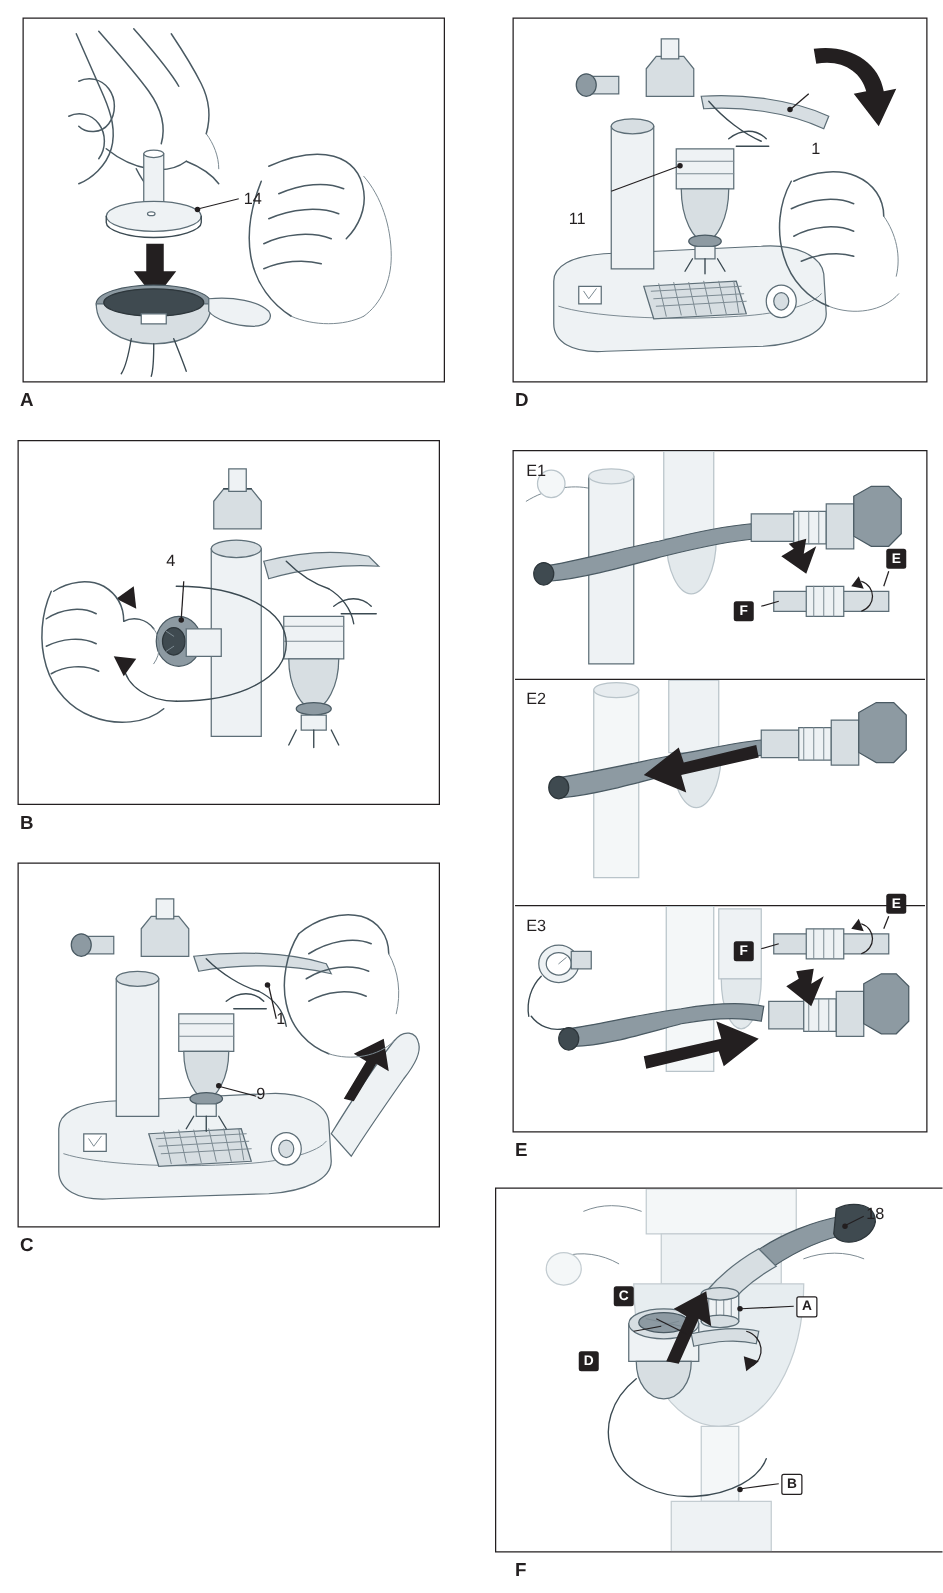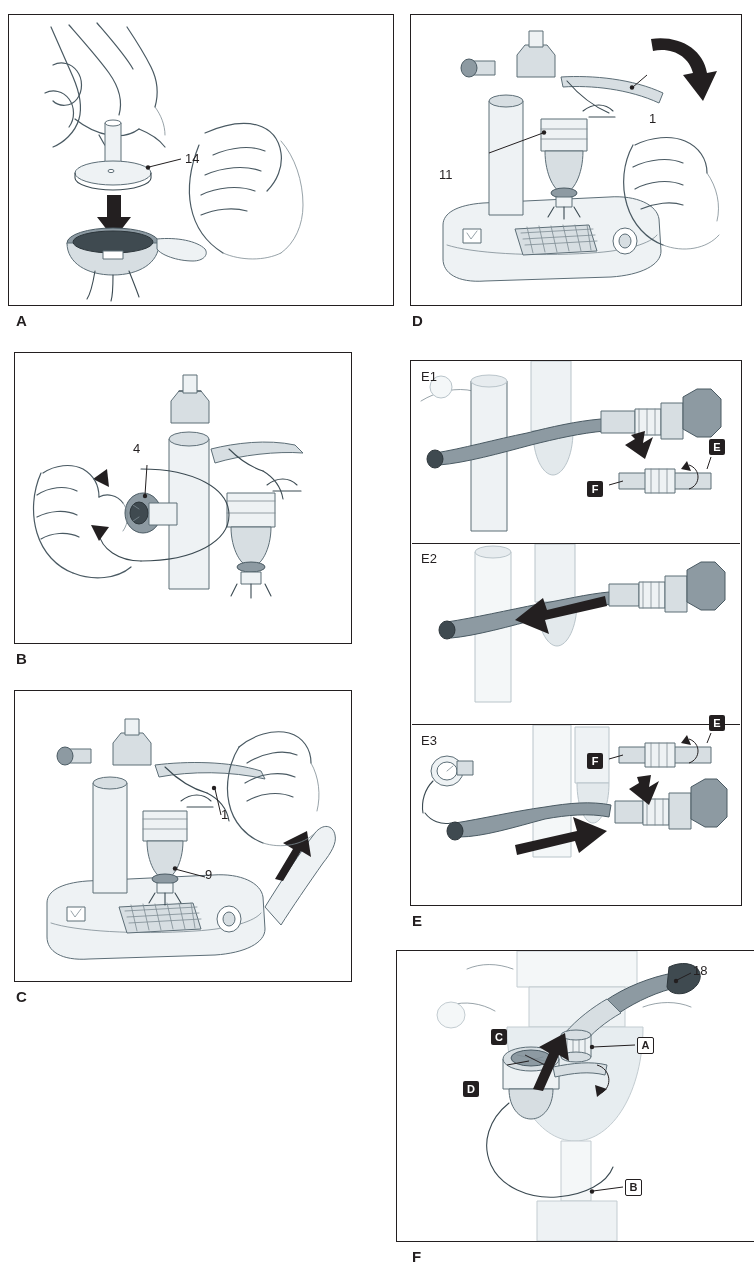--- a/index.html
+++ b/index.html
@@ -92,21 +92,21 @@
   .fill-vdk { fill: #3f4a50; stroke: #2d363b; stroke-width: 1; }
   .fill-w { fill: #ffffff; stroke: #5d6e77; stroke-width: 1; }
   .arrow-blk { fill: #231f20; stroke: none; }
   .lead { stroke: #231f20; stroke-width: 1; fill: none; }
 </style>
 </head>
 <body>
 
 <div class="sheet">
 
-  <div class="panel" style="left:8px; top:14px; width:386px; height:292px;">
+  <div class="panel" style="left:18px; top:14px; width:338px; height:292px;">
     <svg width="336" height="290" viewBox="0 0 336 290">
 
       <path class="ln-hand" d="M42 12 C50 30 58 48 64 62 C70 76 74 90 70 104 C66 118 54 128 44 132"></path>
       <path class="ln-hand" d="M60 10 C74 26 90 44 100 58 C110 72 114 86 110 100"></path>
       <path class="ln-hand" d="M88 8 C100 22 116 40 124 54"></path>
       <path class="ln-hand" d="M118 12 C126 24 136 40 142 52 C148 64 150 78 146 92"></path>
       <path class="ln-hand" d="M44 50 C52 46 62 48 68 56 C74 64 74 76 68 84 C62 92 50 92 44 86"></path>
       <path class="ln-hand" d="M36 78 C44 74 54 76 60 84 C66 92 66 104 60 112"></path>
       <path class="ln-hand" d="M66 104 C76 112 88 118 100 120 C112 122 122 120 130 114"></path>
       <path class="ln-hand" d="M90 120 C96 132 104 142 114 148"></path>
@@ -302,21 +302,21 @@
       <path class="arrow-blk" d="M240 24 C268 20 292 34 296 58 l10 -2 l-14 30 l-20 -26 l10 -2 C278 42 262 32 242 36 z"></path>
 
       <path class="ln-hand" d="M224 130 C240 122 260 120 274 126 C288 132 296 144 296 158"></path>
       <path class="ln-hand" d="M222 152 C238 144 258 142 272 148"></path>
       <path class="ln-hand" d="M224 174 C238 166 258 164 272 170"></path>
       <path class="ln-hand" d="M230 194 C244 188 260 186 272 190"></path>
       <path class="ln-hand" d="M222 130 C212 148 210 170 216 190 C222 210 236 224 252 230"></path>
       <path class="ln-thin" d="M252 230 C272 238 296 234 308 220"></path>
       <path class="ln-thin" d="M296 158 C306 172 310 190 306 206"></path>
     </svg>
-    <span class="callout" style="left:28px; top:152px;">11</span>
+    <span class="callout" style="left:44px; top:152px;">11</span>
     <span class="callout" style="left:238px; top:96px;">1</span>
   </div>
   <span class="panel-label" style="left:412px; top:312px;">D</span>
 
   <div class="panel" style="left:410px; top:360px; width:332px; height:546px;">
 
     <svg width="330" height="182" viewBox="0 0 330 182" style="position:absolute; left:0; top:0;">
 
       <path class="ln-thin" d="M10 40 C26 30 46 26 62 30"></path>
       <path class="fill-lt" fill="#f4f7f8" stroke="#b9c4ca" d="M60 20 h36 v150 h-36 z"></path>

